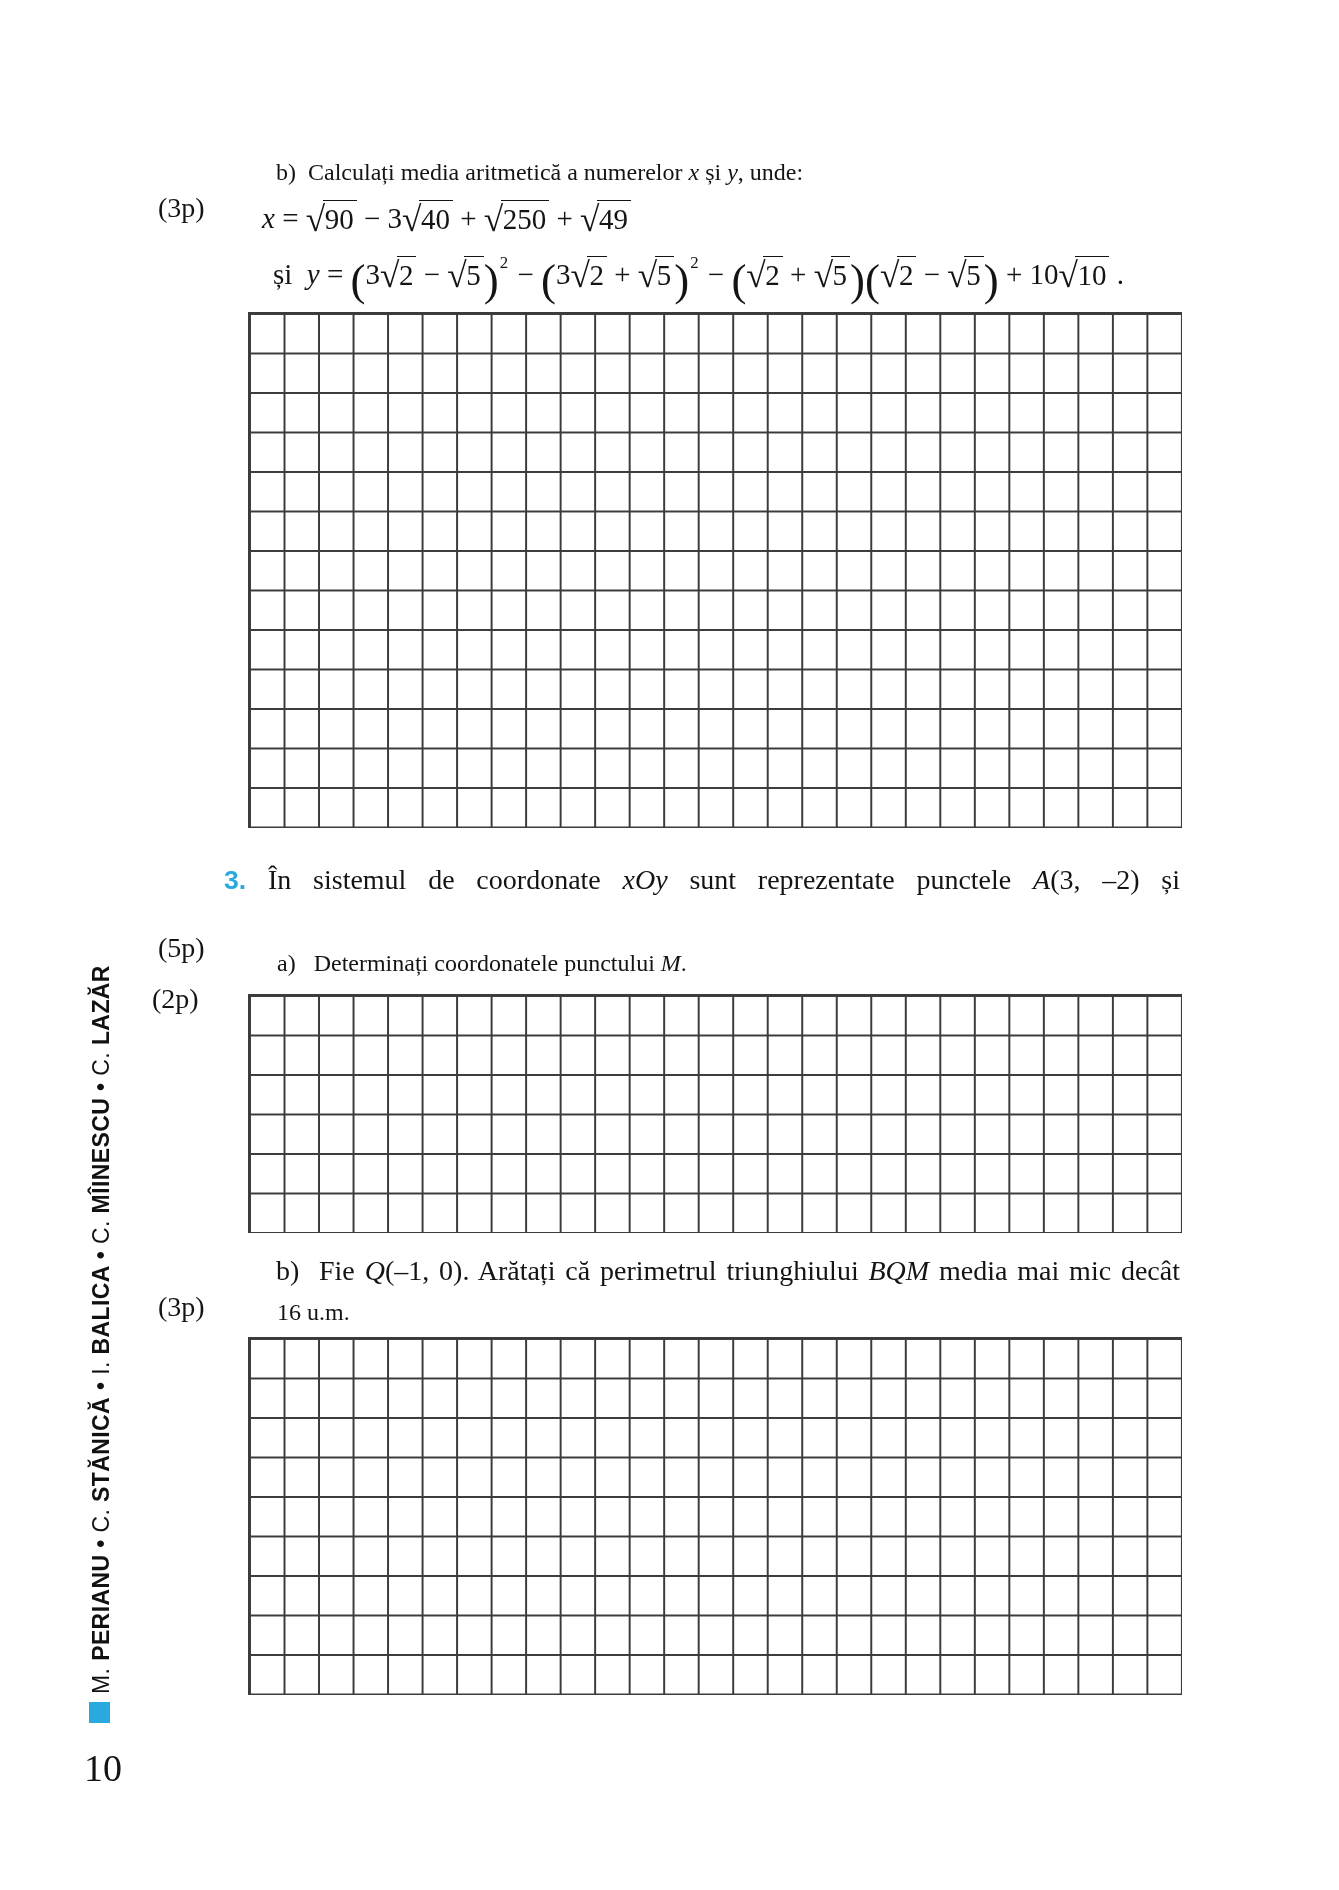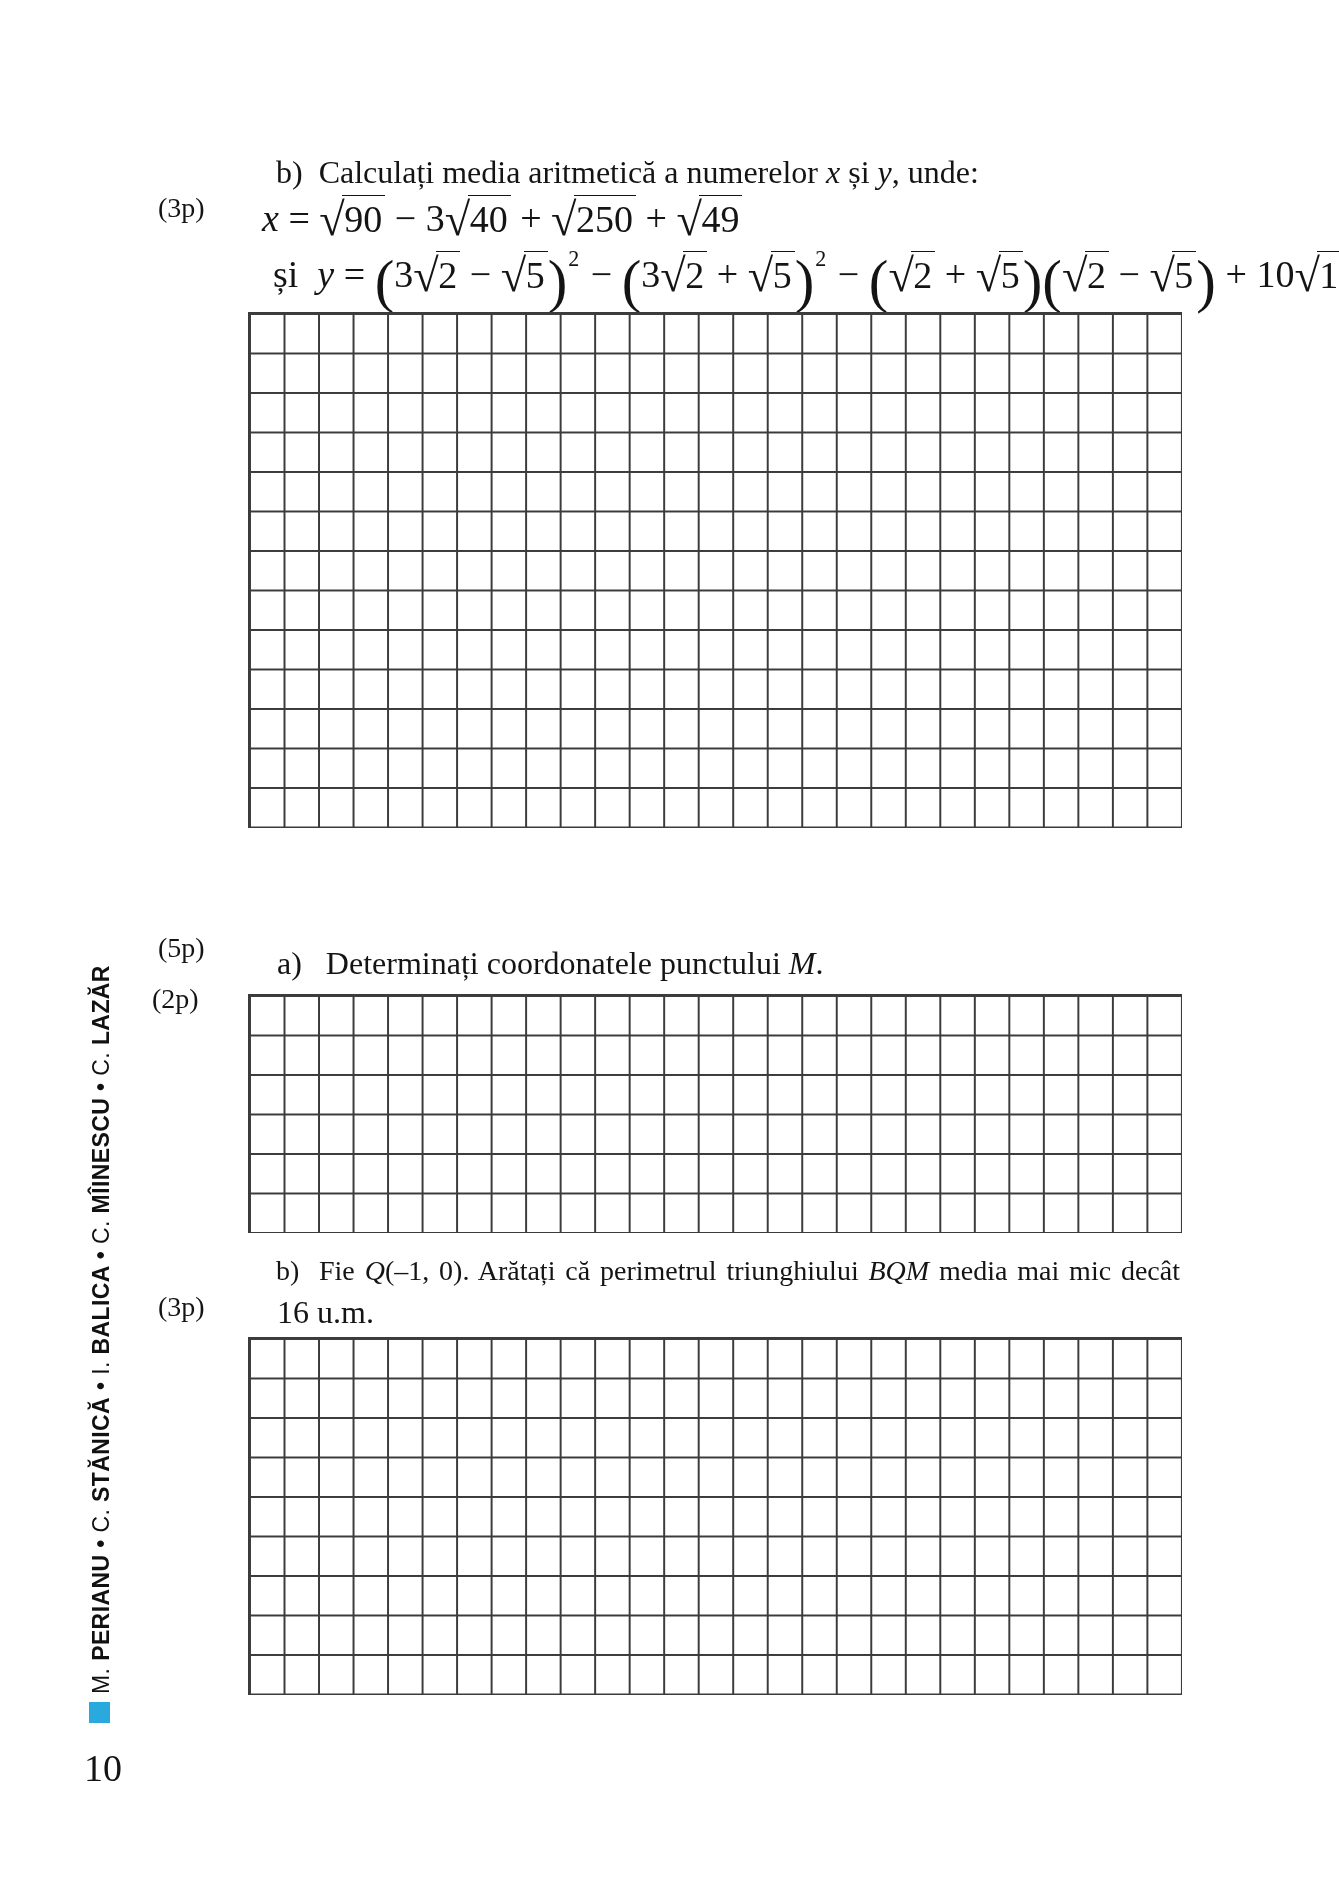--- a/index.html
+++ b/index.html
@@ -1,22 +1,22 @@
 <!DOCTYPE html>
 <html><head>
 <meta charset="utf-8">
 <style>
   html,body{margin:0;padding:0;background:#ffffff;}
   .page{position:relative;width:1339px;height:1890px;background:#fff;overflow:hidden;
         font-family:"Liberation Serif",serif;color:#141414;}
   .pts{position:absolute;font-size:28px;line-height:40px;white-space:nowrap;margin-top:36px;}
-  .line{position:absolute;font-size:32px;line-height:40px;white-space:nowrap;}
+  .line{position:absolute;font-size:24px;line-height:40px;white-space:nowrap;}
   .jline{position:absolute;font-size:28px;line-height:40px;white-space:normal;
          text-align:justify;text-align-last:justify;}
-  .formula{position:absolute;font-size:38px;line-height:52px;white-space:nowrap;}
+  .formula{position:absolute;font-size:29px;line-height:52px;white-space:nowrap;}
   .italic{font-style:italic;}
   .accent{font-family:"Liberation Sans",sans-serif;font-weight:bold;font-size:0.95em;}
   
   .sqrt{white-space:nowrap;}
   .rsign{font-size:1.22em;line-height:0;vertical-align:-0.08em;margin-right:-2.5px;}
   .rad{border-top:1.7px solid #141414;padding:1.5px 3px 0 2px;}
   
   .bigp{font-size:1.55em;line-height:0;vertical-align:-0.24em;}
   .s2{display:inline-block;font-size:0.58em;position:relative;top:-0.95em;margin:0 2px 0 1px;}
   
@@ -42,20 +42,21 @@
   <div class="accent-square" style="background: rgb(41, 169, 222);"></div>
   <div class="page-number">10</div>
 
   <div class="pts" style="left:158px;top:152px">(3p)</div>
   <div class="line" style="left:276px;top:152px"><span>b)&nbsp; Calculați media aritmetică a numerelor </span><span class="italic">x</span><span> și </span><span class="italic">y</span><span>, unde:</span></div>
   <div class="formula" style="left:262px;top:196px;line-height:44px"><span class="italic">x</span><span> = </span><span class="sqrt"><span class="rsign">√</span><span class="rad">90</span></span><span> − 3</span><span class="sqrt"><span class="rsign">√</span><span class="rad">40</span></span><span> + </span><span class="sqrt"><span class="rsign">√</span><span class="rad">250</span></span><span> + </span><span class="sqrt"><span class="rsign">√</span><span class="rad">49</span></span></div>
   <div class="formula" style="left:273px;top:248px"><span>și&nbsp; </span><span class="italic">y</span><span> = </span><span class="bigp">(</span><span>3</span><span class="sqrt"><span class="rsign">√</span><span class="rad">2</span></span><span> − </span><span class="sqrt"><span class="rsign">√</span><span class="rad">5</span></span><span class="bigp">)</span><span class="s2">2</span><span> − </span><span class="bigp">(</span><span>3</span><span class="sqrt"><span class="rsign">√</span><span class="rad">2</span></span><span> + </span><span class="sqrt"><span class="rsign">√</span><span class="rad">5</span></span><span class="bigp">)</span><span class="s2">2</span><span> − </span><span class="bigp">(</span><span class="sqrt"><span class="rsign">√</span><span class="rad">2</span></span><span> + </span><span class="sqrt"><span class="rsign">√</span><span class="rad">5</span></span><span class="bigp">)</span><span class="bigp">(</span><span class="sqrt"><span class="rsign">√</span><span class="rad">2</span></span><span> − </span><span class="sqrt"><span class="rsign">√</span><span class="rad">5</span></span><span class="bigp">)</span><span> + 10</span><span class="sqrt"><span class="rsign">√</span><span class="rad">10</span></span><span>&nbsp;.</span></div>
   <div class="grid" style="left: 248px; top: 312px; width: 932.04px; height: 513.5px; background-size: 34.52px 39.5px;"></div>
 
   <div class="pts" style="left:158px;top:892px">(5p)</div>
+  <div class="jline" style="left:224px;top:860px;width:956px"><span class="accent" style="color: rgb(41, 169, 222);">3.</span><span> În sistemul de coordonate </span><span class="italic">xOy</span><span> sunt reprezentate punctele </span><span class="italic">A</span><span>(3, –2) și</span></div>
 
   <div class="pts" style="left:152px;top:943px">(2p)</div>
   <div class="line" style="left:277px;top:943px"><span>a)&nbsp;&nbsp; Determinați coordonatele punctului </span><span class="italic">M</span><span>.</span></div>
   <div class="grid" style="left: 248px; top: 994px; width: 932.04px; height: 237px; background-size: 34.52px 39.5px;"></div>
 
   <div class="pts" style="left:158px;top:1251px">(3p)</div>
   <div class="jline" style="left:276px;top:1251px;width:904px"><span>b)&nbsp; Fie </span><span class="italic">Q</span><span>(–1, 0). Arătați că perimetrul triunghiului </span><span class="italic">BQM</span><span> media mai mic decât</span></div>
   <div class="line" style="left:277px;top:1292px"><span>16 u.m.</span></div>
   <div class="grid" style="left: 248px; top: 1337px; width: 932.04px; height: 355.5px; background-size: 34.52px 39.5px;"></div>
 

